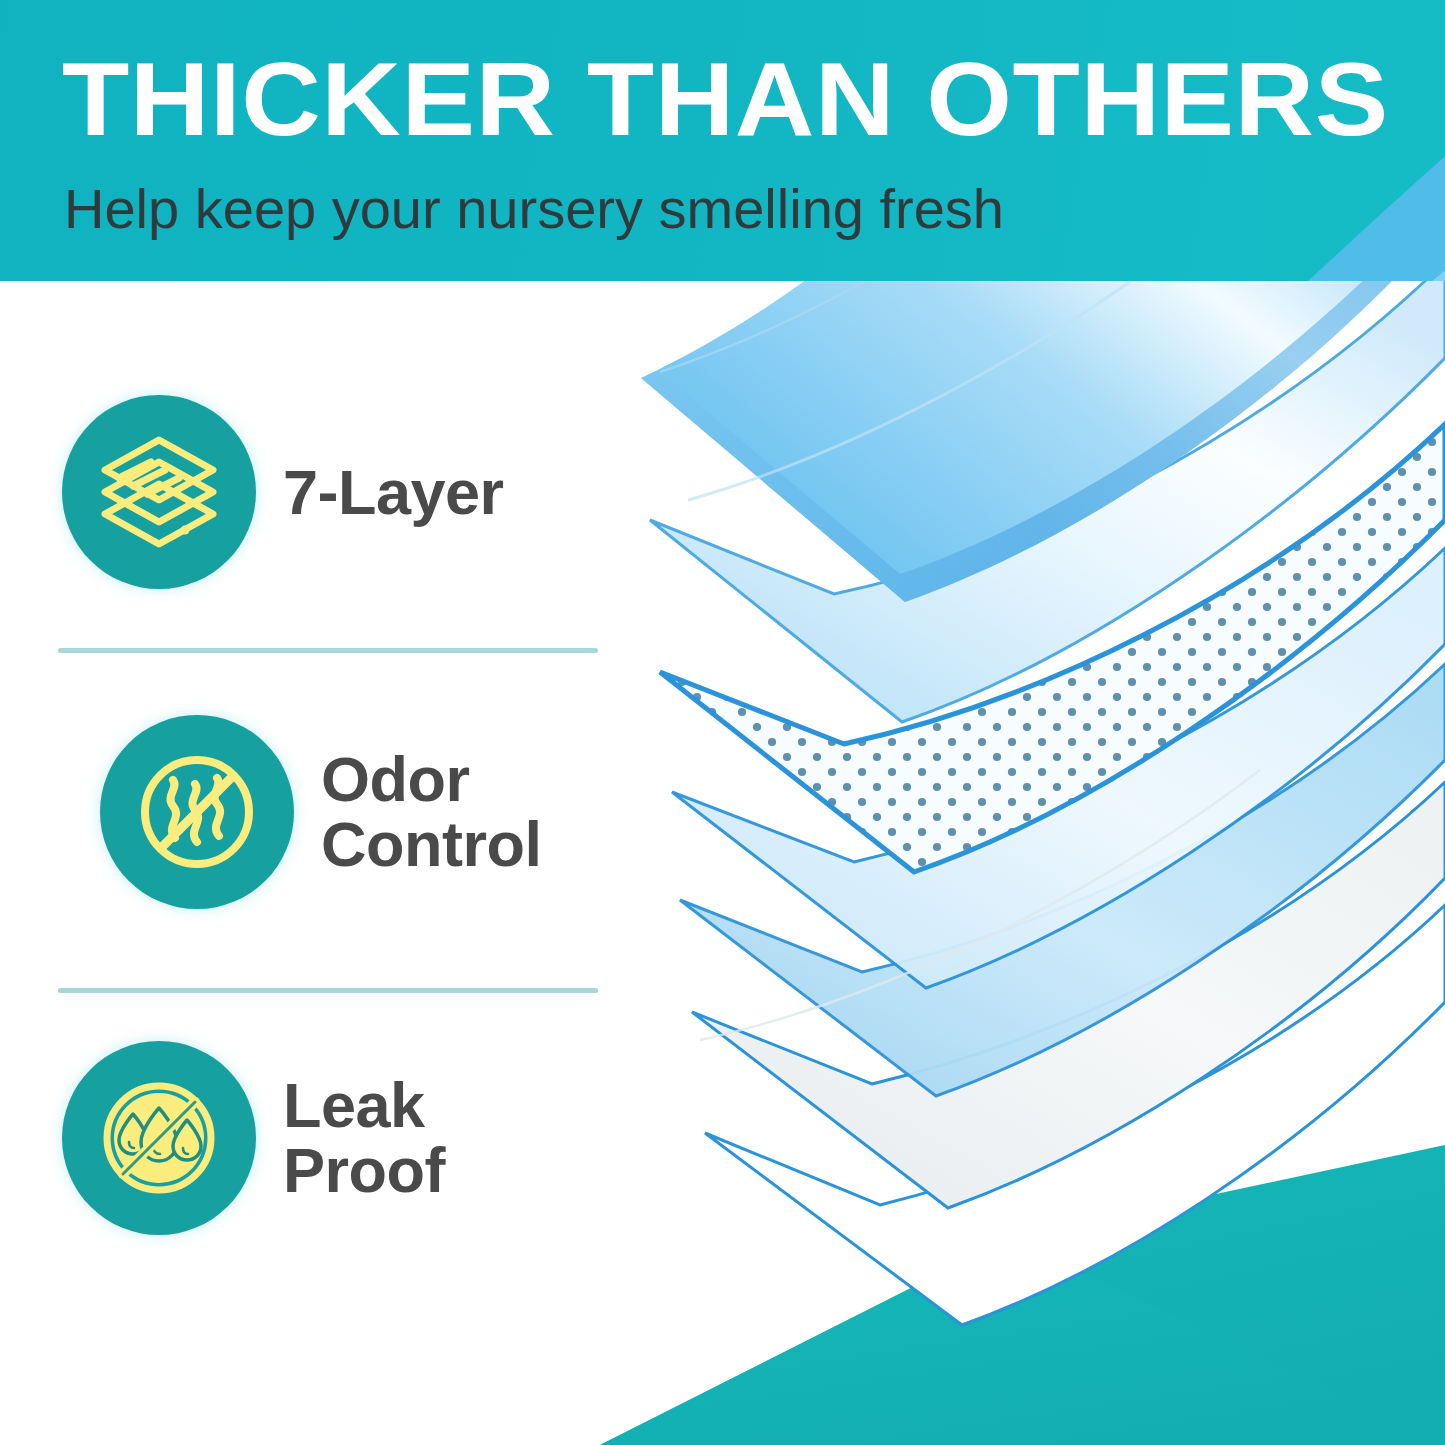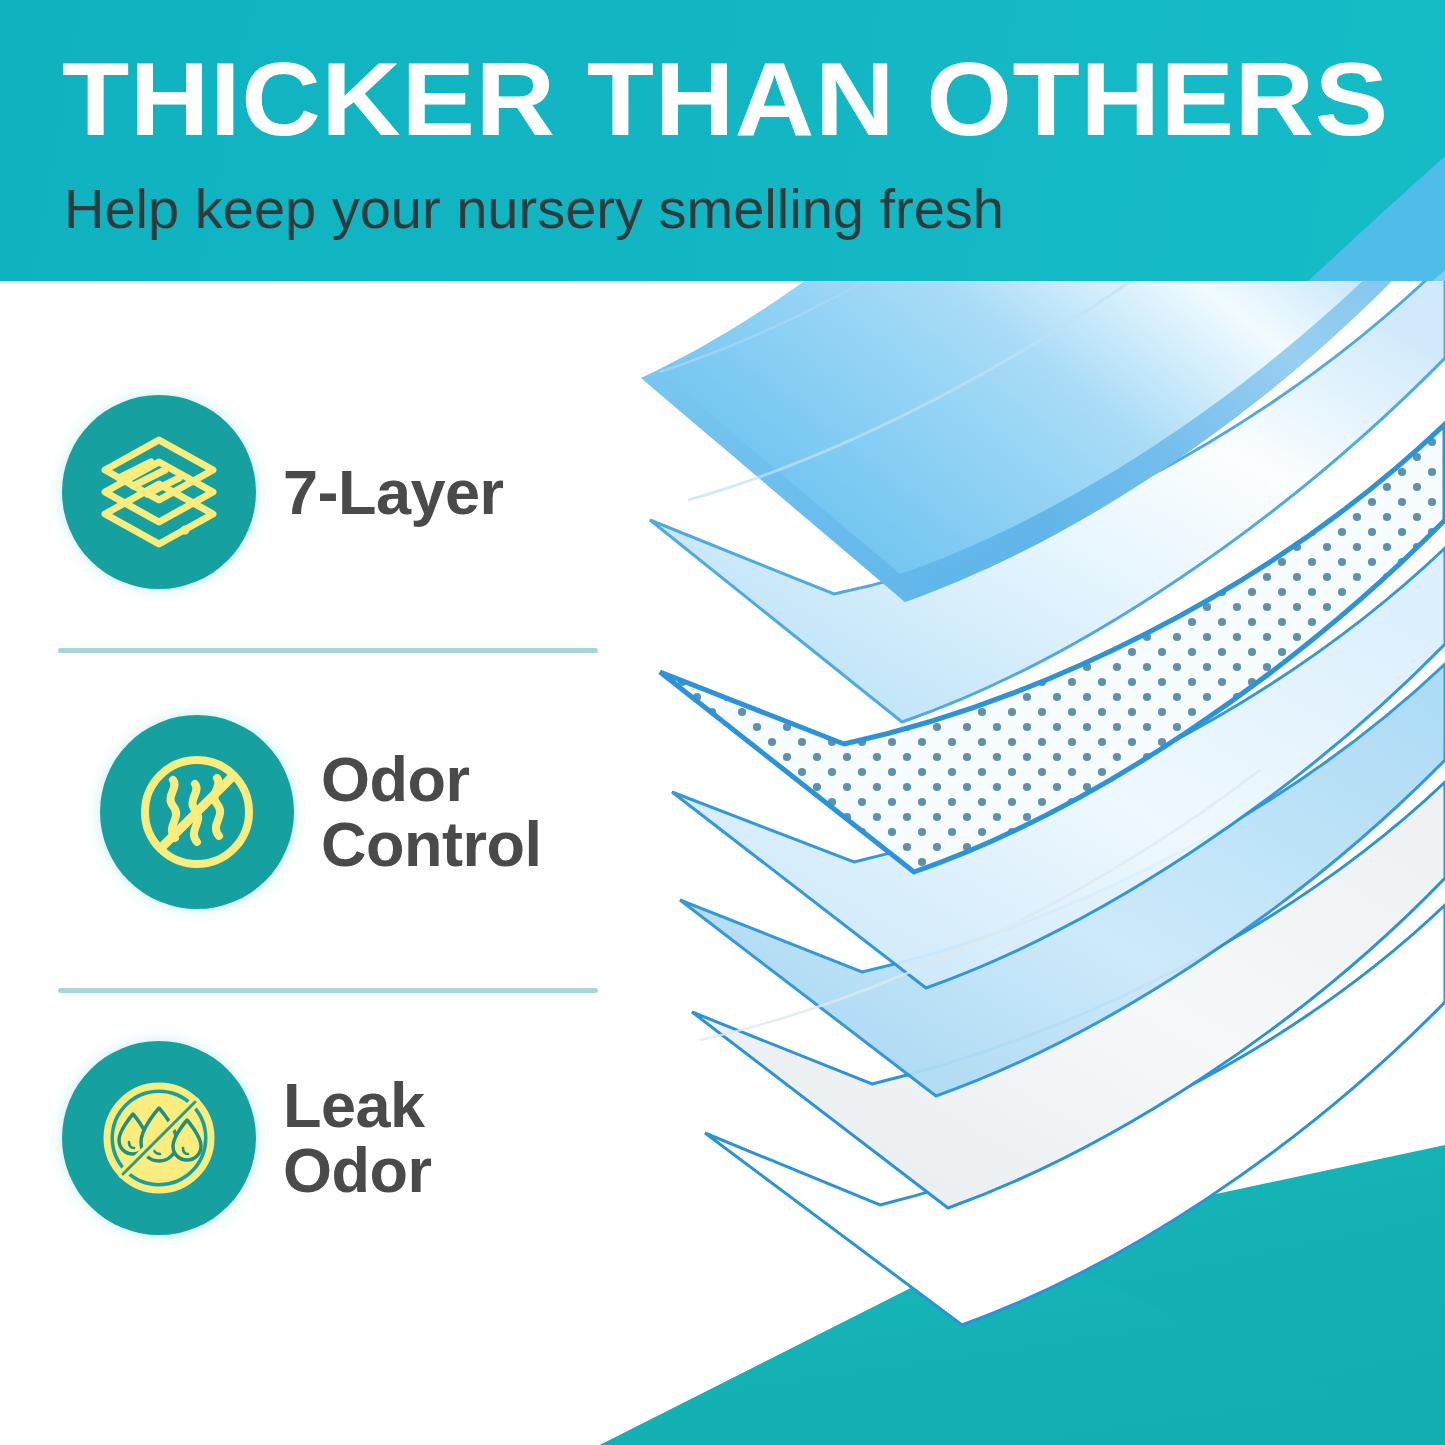--- a/index.html
+++ b/index.html
@@ -312,17 +312,17 @@
           <g fill="none" stroke="#1f8f84" stroke-width="2.6" stroke-linecap="round">
             <path d="M40 74 C40 78 42 80 45 80"></path>
             <path d="M64 78 C64 83 67 86 71 86"></path>
             <path d="M94 80 C94 84 96 86 99 86"></path>
           </g>
           <path d="M34 106 L106 34" stroke="#fbec7e" stroke-width="10" stroke-linecap="round" fill="none"></path>
           <path d="M34 106 L106 34" stroke="#1f8f84" stroke-width="3" stroke-linecap="round" fill="none" opacity="0.9"></path>
         </svg>
       </div>
       <div class="feature-label">Leak
-Odor</div>
+Proof</div>
     </div>
 
   </div>
 </div>
 
 </body></html>

